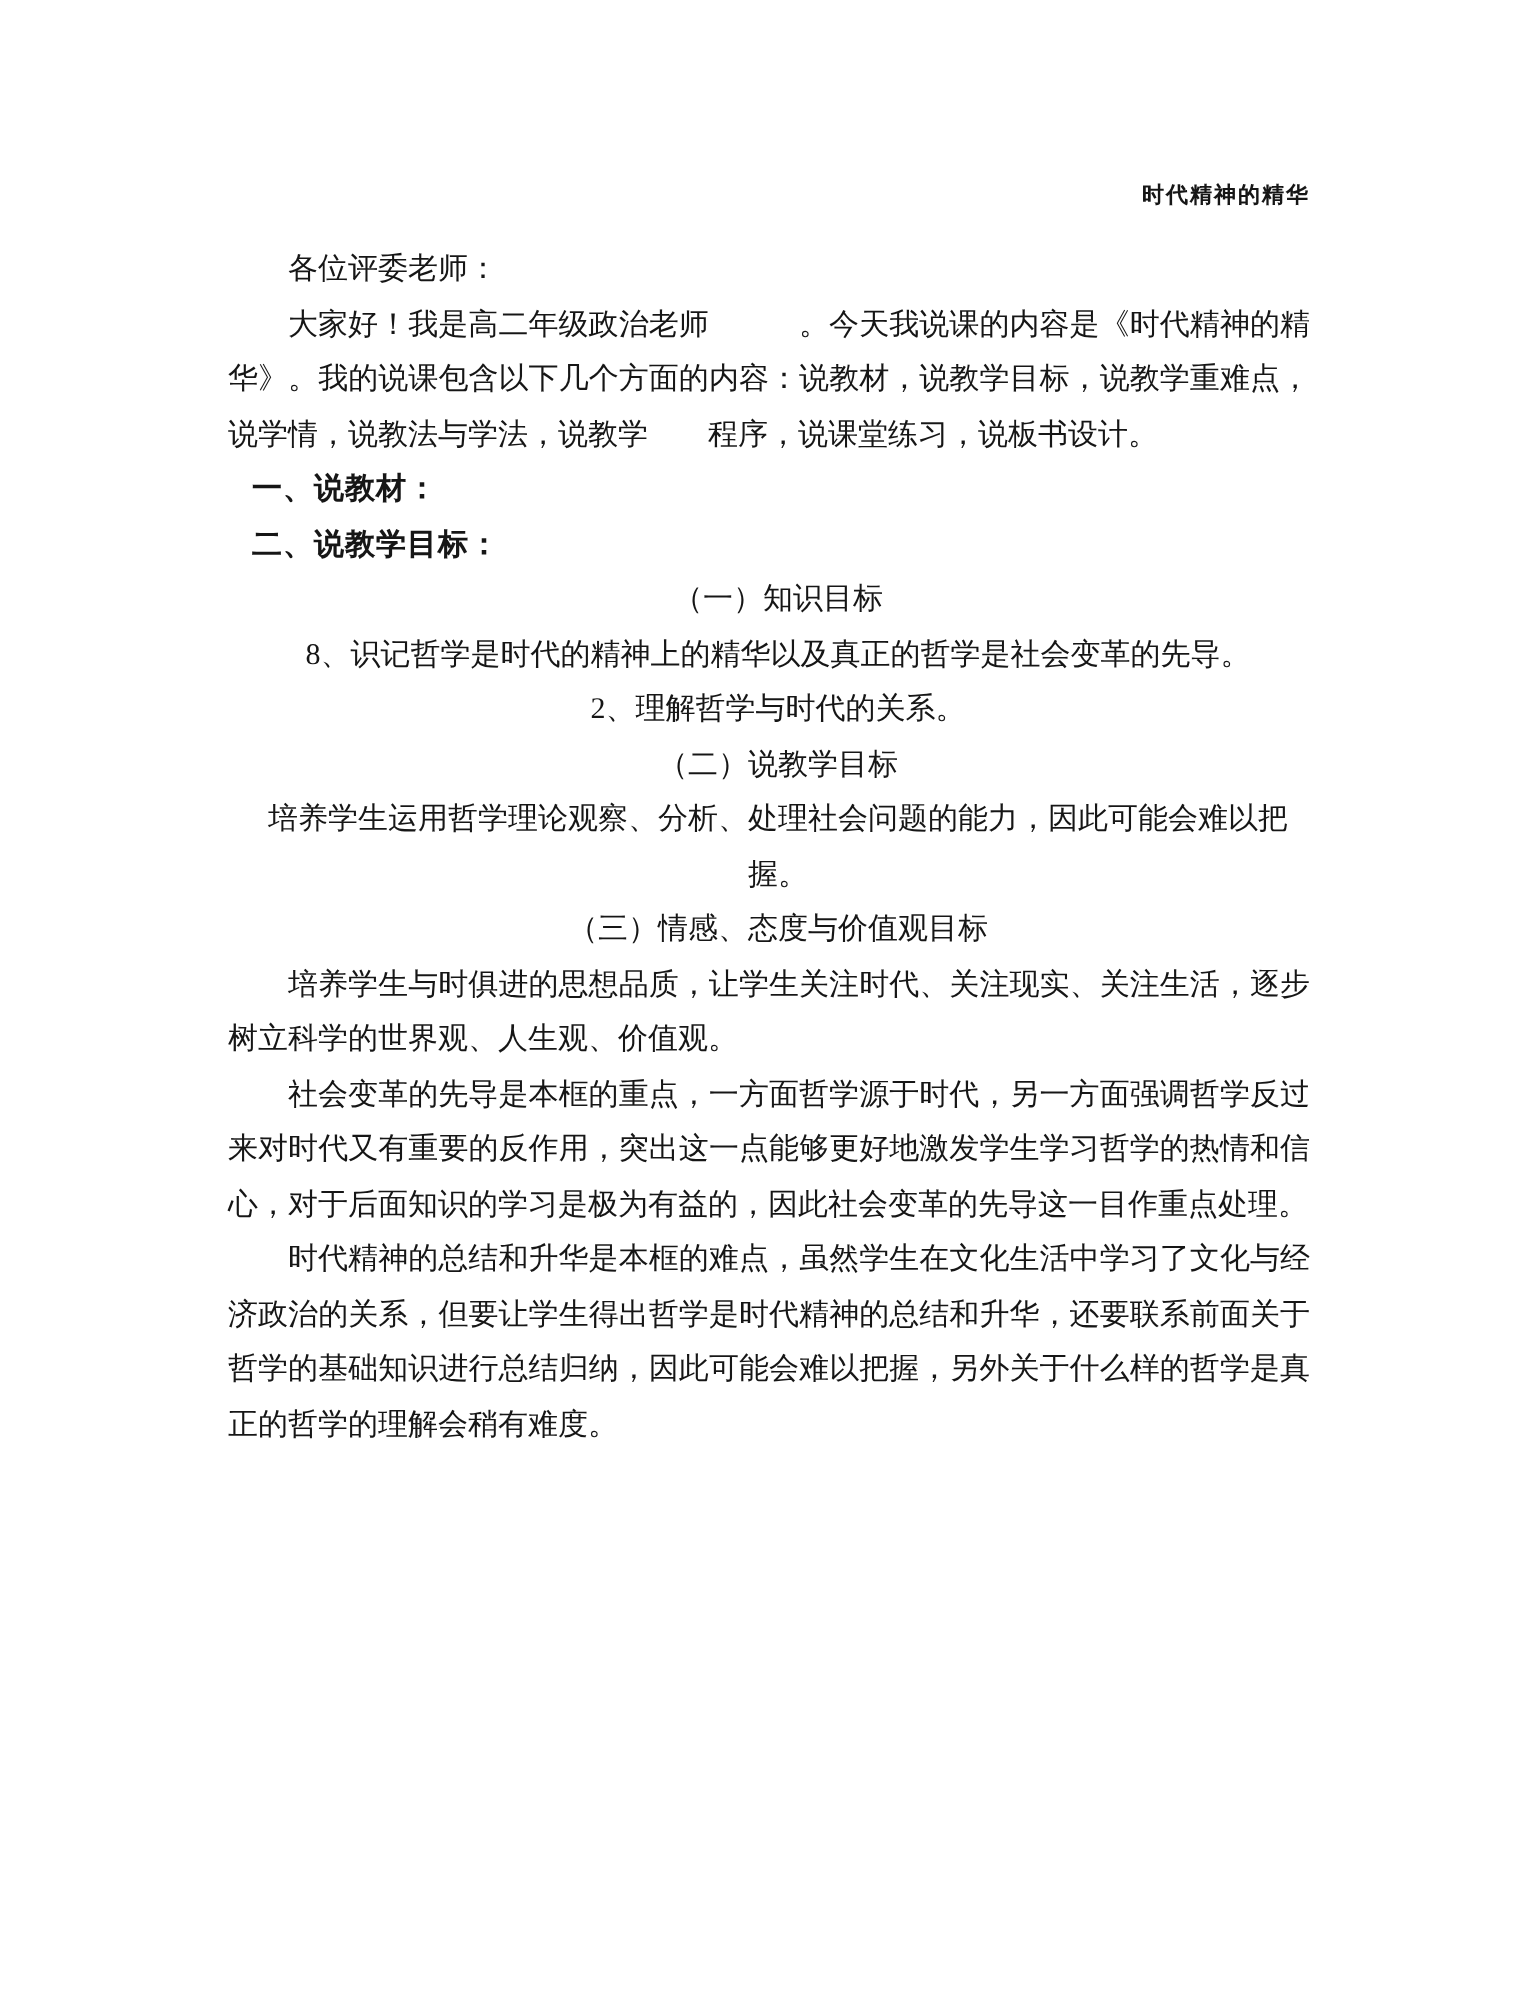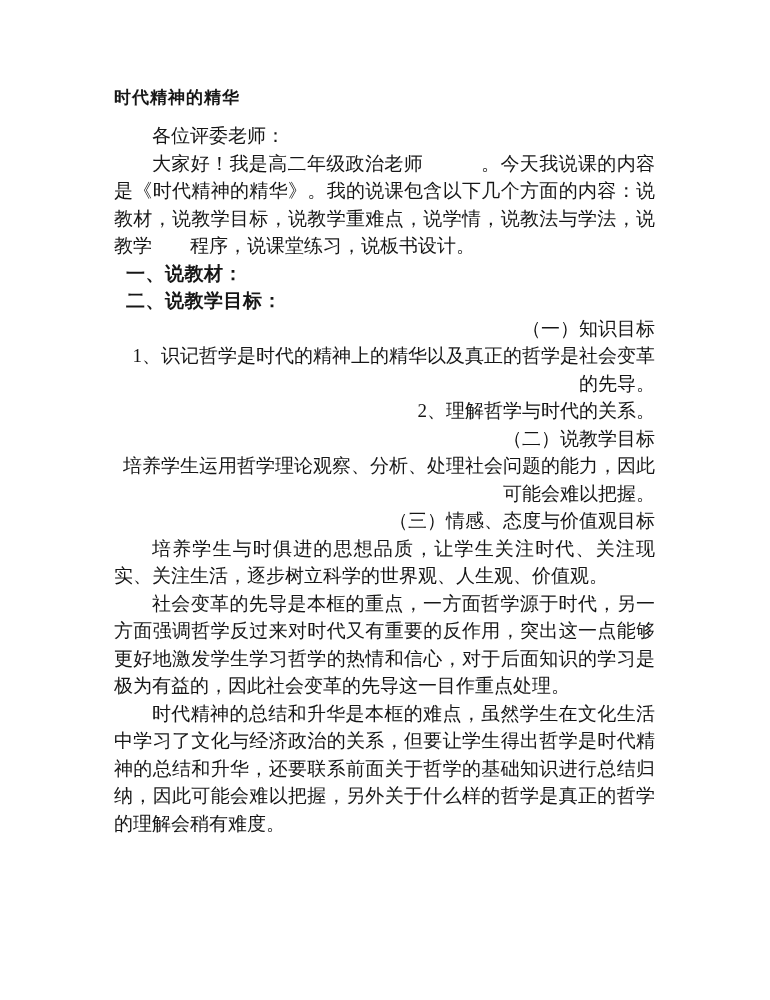--- a/index.html
+++ b/index.html
@@ -15,64 +15,64 @@
   }
   .page {
     width: 770px;
     height: 1000px;
     background: #ffffff;
     padding-left: 114px;
     padding-right: 115px;
   }
   .doc-title {
     margin-top: 84px;
-    font-size: 17px;
+    font-size: 11px;
     font-weight: bold;
-    text-align: left;
+    text-align: right;
     line-height: 28px;
     letter-spacing: 1px;
   }
   .content {
     margin-top: 10px;
     width: 541px;
   }
   .content p {
-    font-size: 19px;
+    font-size: 15px;
     line-height: 27.5px;
     text-align: justify;
     text-justify: inter-ideograph;
     word-break: break-all;
   }
   p.indent {
     text-indent: 2em;
   }
   p.heading {
     font-weight: bold;
     padding-left: 12px;
     text-align: left;
     letter-spacing: 0.5px;
   }
   p.sub {
     padding-left: 9px;
-    text-align: right;
+    text-align: center;
   }
 </style>
 </head>
 <body>
 
 <div class="page">
   <h1 class="doc-title">时代精神的精华</h1>
 
   <div class="content">
     <p class="indent">各位评委老师：</p>
     <p class="indent">大家好！我是高二年级政治老师　　　。今天我说课的内容是《时代精神的精华》。我的说课包含以下几个方面的内容：说教材，说教学目标，说教学重难点，说学情，说教法与学法，说教学　　程序，说课堂练习，说板书设计。</p>
     <p class="heading">一、说教材：</p>
     <p class="heading">二、说教学目标：</p>
     <p class="sub">（一）知识目标</p>
-    <p class="sub">1、识记哲学是时代的精神上的精华以及真正的哲学是社会变革的先导。</p>
+    <p class="sub">8、识记哲学是时代的精神上的精华以及真正的哲学是社会变革的先导。</p>
     <p class="sub">2、理解哲学与时代的关系。</p>
     <p class="sub">（二）说教学目标</p>
     <p class="sub">培养学生运用哲学理论观察、分析、处理社会问题的能力，因此可能会难以把握。</p>
     <p class="sub">（三）情感、态度与价值观目标</p>
     <p class="indent">培养学生与时俱进的思想品质，让学生关注时代、关注现实、关注生活，逐步树立科学的世界观、人生观、价值观。</p>
     <p class="indent">社会变革的先导是本框的重点，一方面哲学源于时代，另一方面强调哲学反过来对时代又有重要的反作用，突出这一点能够更好地激发学生学习哲学的热情和信心，对于后面知识的学习是极为有益的，因此社会变革的先导这一目作重点处理。</p>
     <p class="indent">时代精神的总结和升华是本框的难点，虽然学生在文化生活中学习了文化与经济政治的关系，但要让学生得出哲学是时代精神的总结和升华，还要联系前面关于哲学的基础知识进行总结归纳，因此可能会难以把握，另外关于什么样的哲学是真正的哲学的理解会稍有难度。</p>
   </div>
 </div>
 

